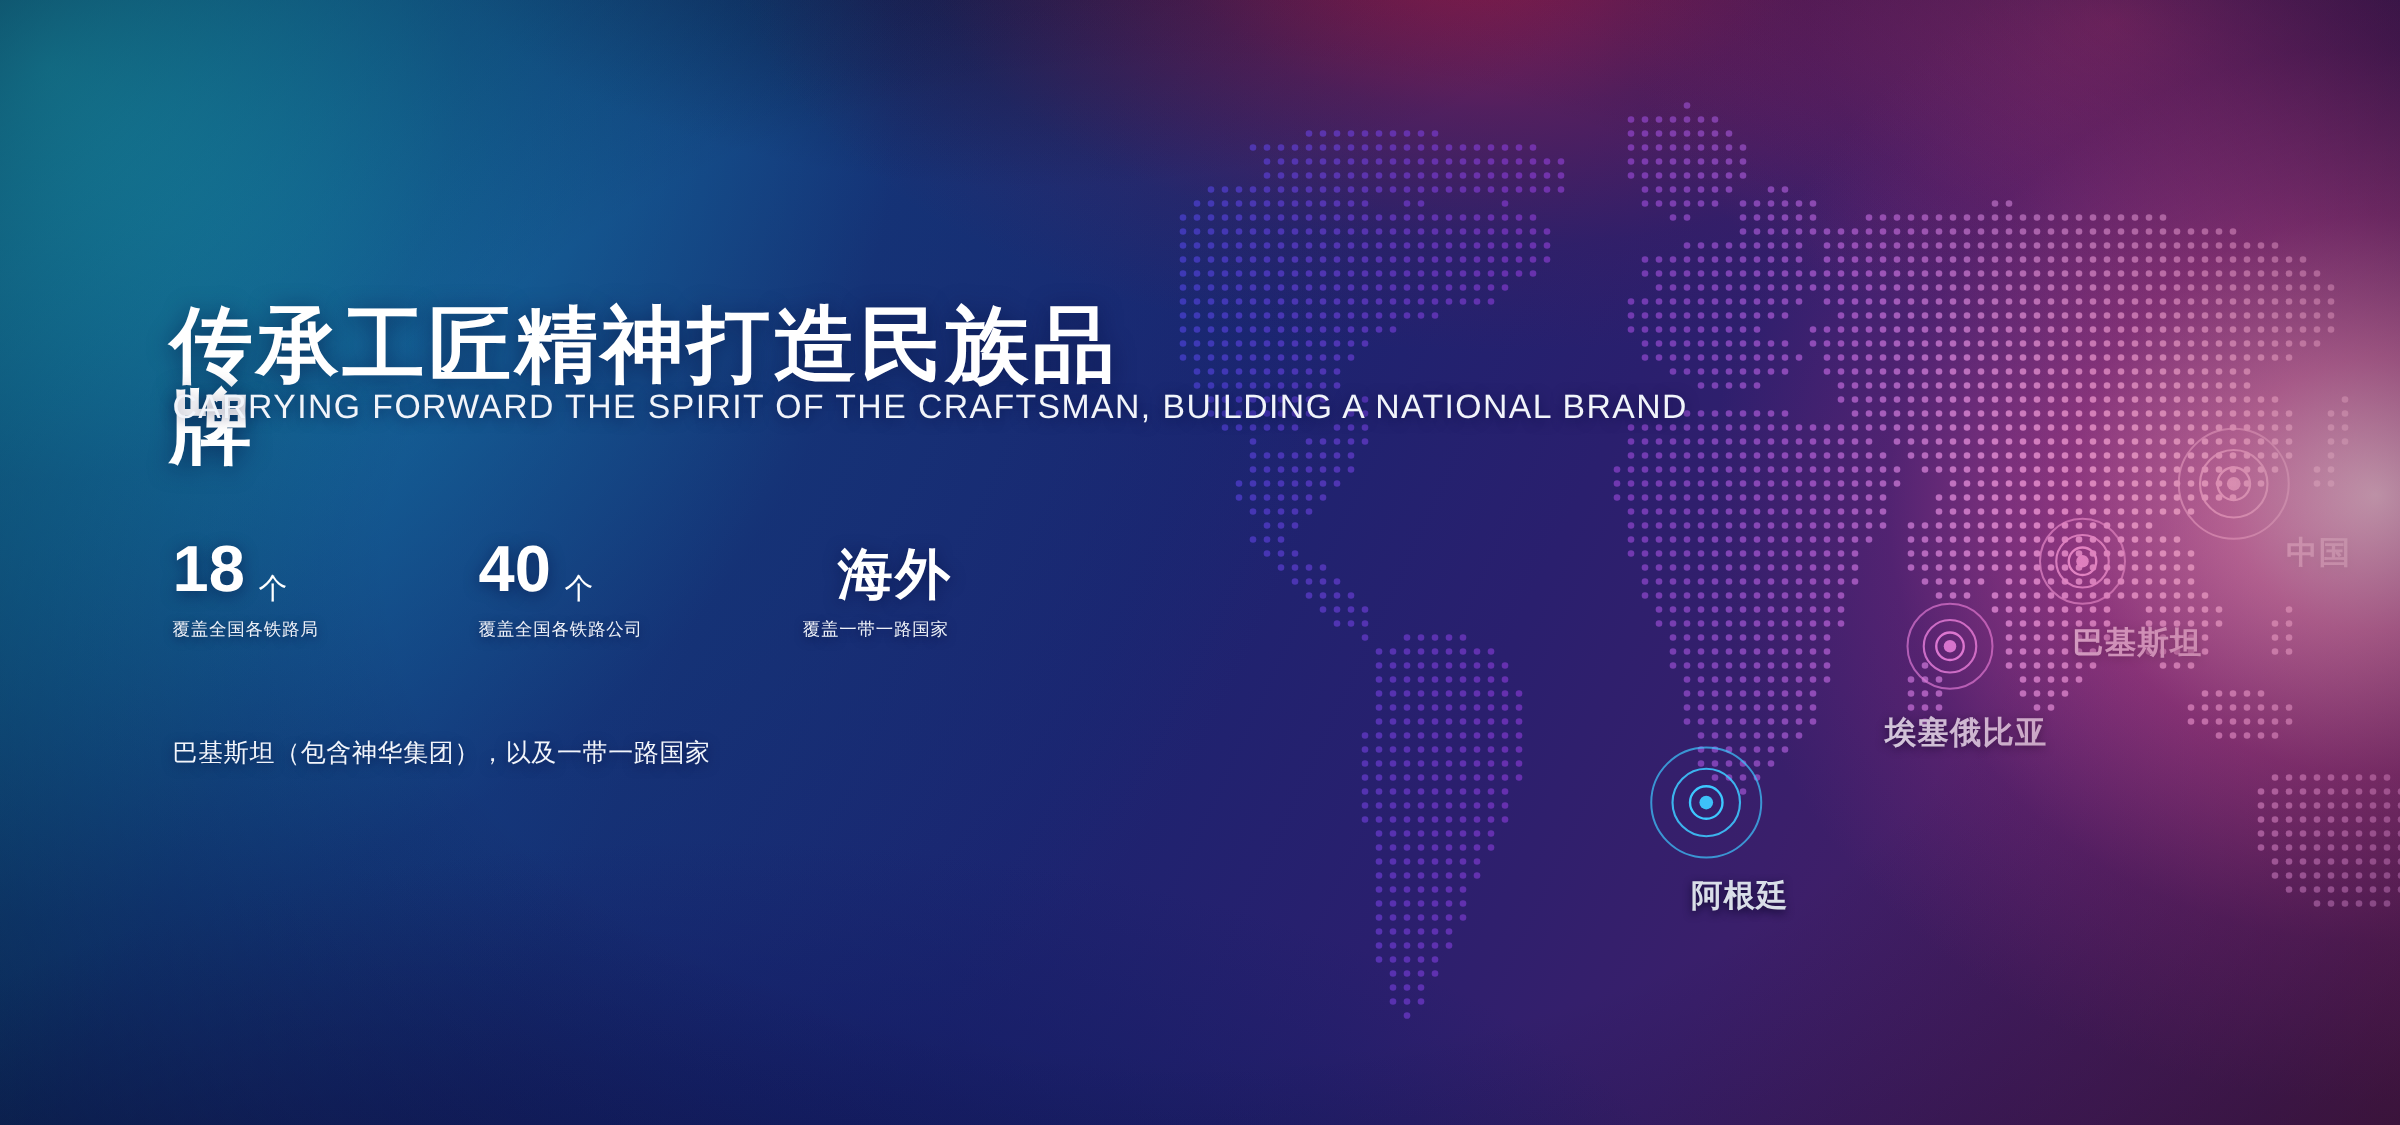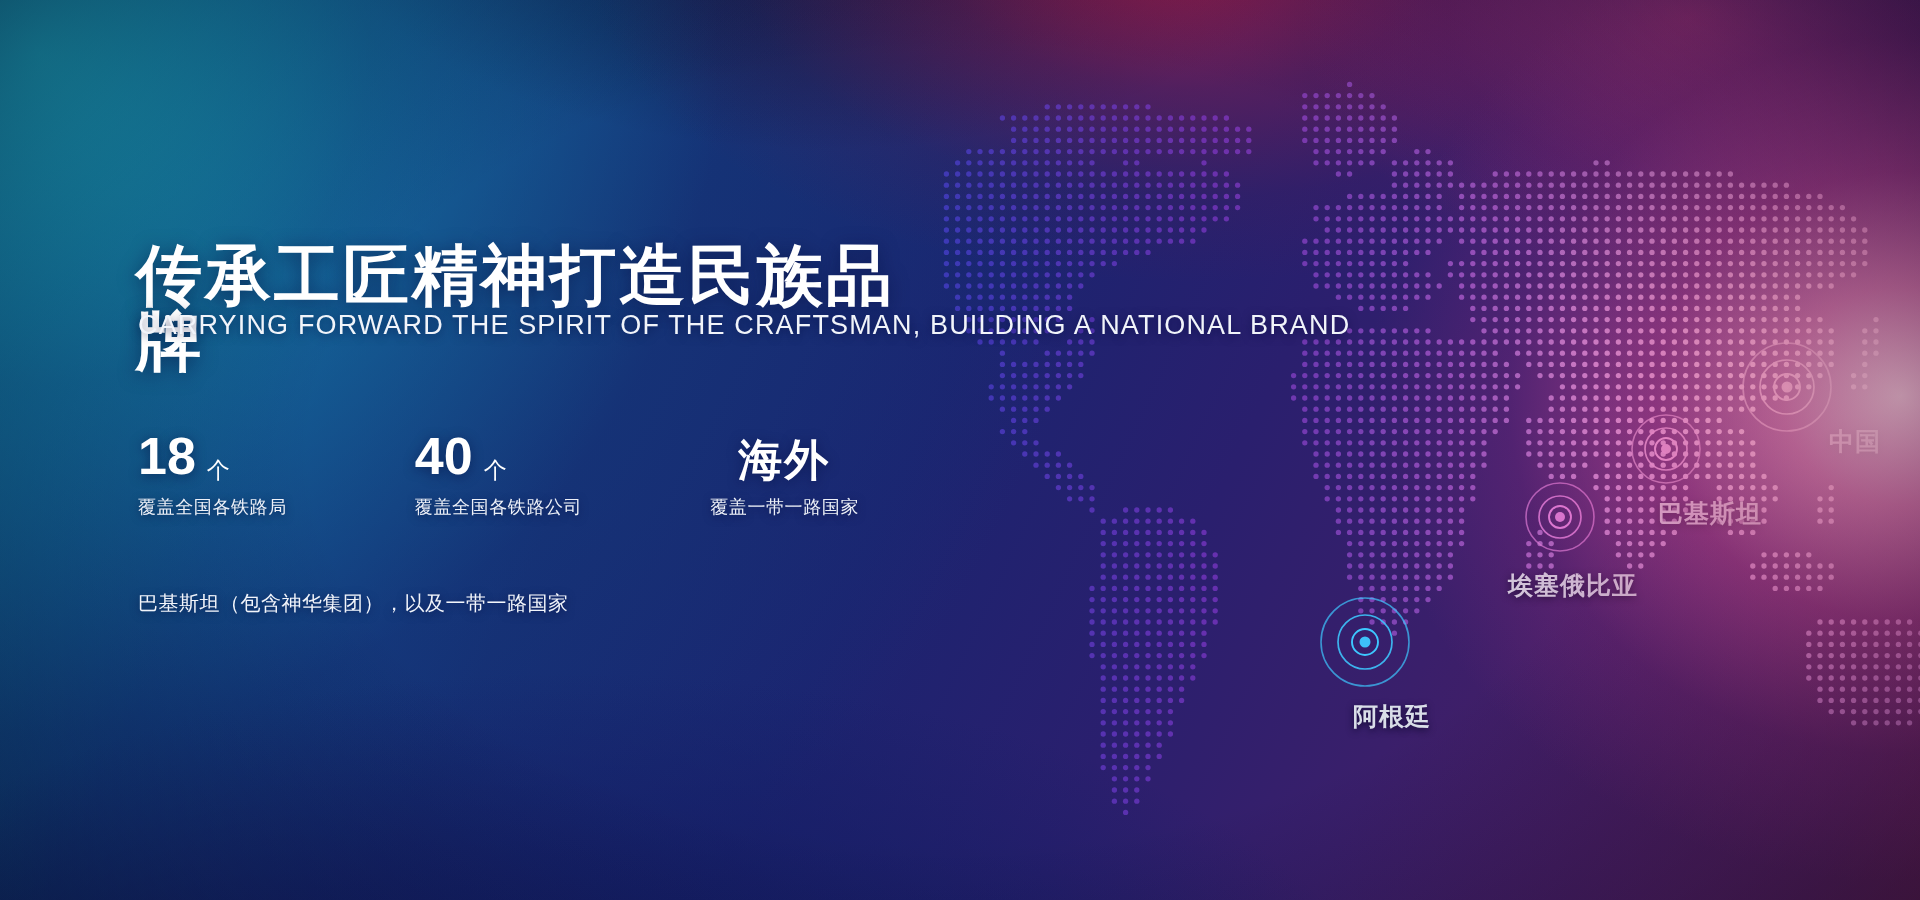--- a/index.html
+++ b/index.html
@@ -86,21 +86,21 @@
   .stat-value{
     font-size:52px;font-weight:700;color:#ffffff;line-height:1;
     letter-spacing:0px;text-shadow:0 2px 12px rgba(6,12,60,.5);
   }
   .stat-value.cn{font-size:44px;letter-spacing:2px;margin-left:28px;}
   .stat-unit{
     font-size:23px;font-weight:400;color:#ffffff;
     margin-left:11px;position:relative;top:4px;
   }
   .stat-desc{
-    margin-top:13px;font-size:18px;font-weight:400;color:#eef1f8;
+    margin-top:13px;font-size:14px;font-weight:400;color:#eef1f8;
     letter-spacing:.6px;text-shadow:0 2px 8px rgba(6,12,60,.55);
   }
 
   #paragraph{
     position:absolute;left:138px;top:586px;
     font-size:20px;font-weight:400;color:#f2f5fb;
     line-height:1.75;letter-spacing:.5px;
     text-shadow:0 2px 9px rgba(6,12,60,.6);
   }
   #paragraph div{white-space:nowrap;}

